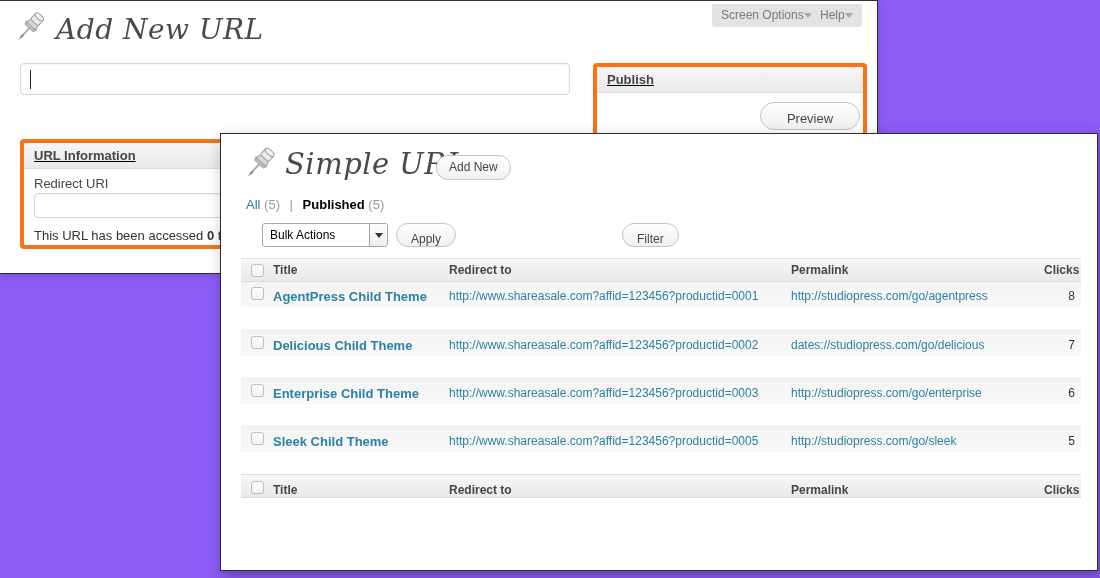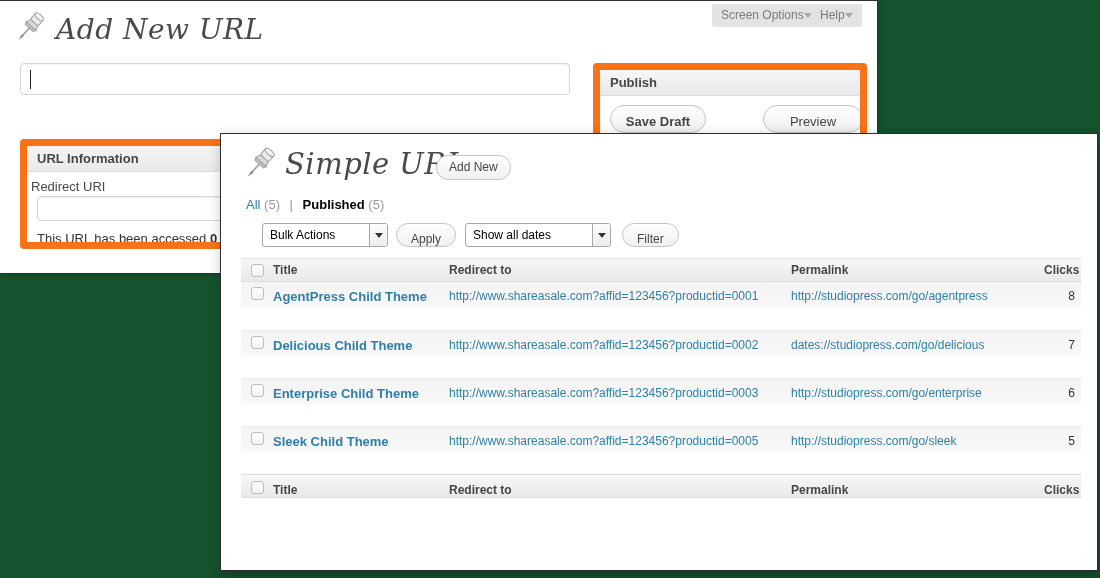--- a/index.html
+++ b/index.html
@@ -1,18 +1,18 @@
 <!DOCTYPE html>
 <html><head>
 <meta charset="utf-8">
 <style>
   html,body { margin:0; padding:0; background:#fff; }
   #screen {
     position:relative; width:1100px; height:578px; overflow:hidden;
-    font-family:"Liberation Sans", sans-serif; background:#14532d;
+    font-family:"Liberation Sans", sans-serif; background:#8b5cf6;
   }
   .window {
     position:absolute; background:#fff; border:1px solid #2e2e2e; box-sizing:border-box;
   }
   #bg-window { left:0; top:0; width:878px; height:274px; border-left:none; box-shadow:1px 2px 6px rgba(0,0,0,0.12); }
   #fg-window { left:220px; top:133px; width:878px; height:438px; box-shadow:3px 5px 14px rgba(0,0,0,0.30); z-index:5; }
 
   .page-heading {
     position:absolute; font-family:"DejaVu Serif", serif; font-style:italic;
     font-size:28px; color:#4a4a4a; letter-spacing:0.5px; white-space:nowrap;
@@ -28,22 +28,22 @@
   .caret-down { width:0; height:0; border:4px solid transparent; border-top:5px solid #a9a9a9; margin-top:4px; }
 
   .text-input {
     position:absolute; background:#fff; border:1px solid #d6d6d6; border-radius:4px;
     box-sizing:border-box; box-shadow:inset 0 1px 2px rgba(0,0,0,0.06);
   }
   .caret-bar { position:absolute; left:9px; top:6px; width:1px; height:19px; background:#222; }
 
   
   .postbox {
-    position:absolute; background:#fff; border:7px solid #f97316; border-radius:4px;
-    box-sizing:border-box; overflow:hidden;
+    position:absolute; background:#fff; border:4px solid #f97316; border-radius:4px;
+    box-sizing:border-box; overflow:hidden;text-decoration:underline;
   }
   .postbox-header {
     height:25px; line-height:25px; padding-left:10px; font-size:13px; font-weight:bold; color:#464646;
     background:linear-gradient(#f6f6f6,#e9e9e9); border-bottom:1px solid #dcdcdc;
   }
   .pill-btn {
     position:absolute; border:1px solid #c4c4c4; border-radius:14px; background:linear-gradient(#fefefe,#f0f0f0);
     color:#464646; font-size:13px; text-align:center; box-sizing:border-box; cursor:pointer;
     box-shadow:inset 0 1px 0 #fff; padding-top:5px; height:28px;
   }
@@ -141,27 +141,26 @@
       <span>Help</span>
       <span class="caret-down"></span>
     </div>
 
     <div class="text-input" style="left:20px; top:62px; width:550px; height:32px;">
       <span class="caret-bar"></span>
     </div>
 
     <div class="postbox" style="left:593px; top:62px; width:274px; height:78px;">
       <div class="postbox-header">Publish</div>
-      <button class="pill-btn bold" style="left:10px; top:35px; width:96px;">Save Draft</button>
       <button class="pill-btn" style="left:163px; top:35px; width:100px;">Preview</button>
     </div>
 
     <div class="postbox" style="left:20px; top:138px; width:334px; height:110px;">
       <div class="postbox-header">URL Information</div>
-      <div class="field-label" style="left:4px; top:33px;">Redirect URI</div>
+      <div class="field-label" style="left:10px; top:33px;">Redirect URI</div>
       <div class="text-input" style="left:10px; top:50px; width:300px; height:25px;"></div>
       <div class="note-text" style="left:10px; top:85px;">
         <span>This URL has been accessed </span><span class="bold">0</span><span> times.</span>
       </div>
     </div>
   </div>
 
   <div class="window" id="fg-window">
 
     <svg class="pushpin" style="left:20px; top:10px;" width="40" height="40" viewBox="0 0 40 40">
@@ -186,26 +185,20 @@
     </div>
 
     <div class="tablenav">
       <div class="fake-select" style="left:25px; width:126px;">
         <span>Bulk Actions</span>
         <span class="select-arrow-box">
           <span class="select-arrow"></span>
         </span>
       </div>
       <button class="tool-btn" style="left:159px;">Apply</button>
-      <div class="fake-select" style="left:228px; width:146px;">
-        <span>Show all dates</span>
-        <span class="select-arrow-box">
-          <span class="select-arrow"></span>
-        </span>
-      </div>
       <button class="tool-btn" style="left:385px;">Filter</button>
     </div>
 
     <div class="urltable">
 
       <div class="t-grid t-head">
         <div class="cell cb-cell">
             <span class="checkbox"></span>
           </div>
         <div class="cell">Title</div>

